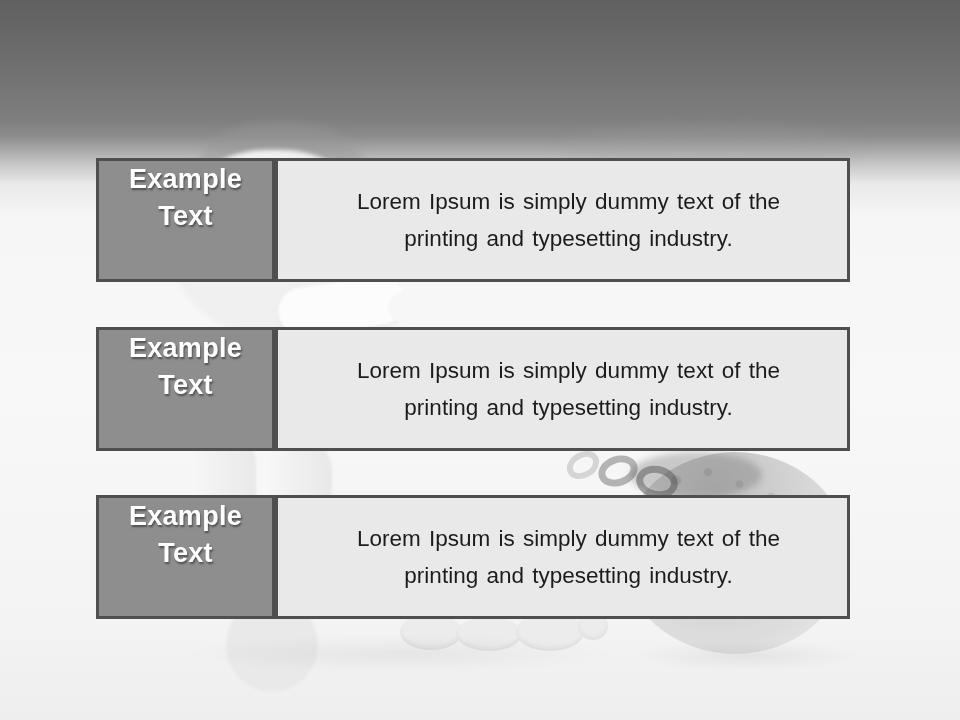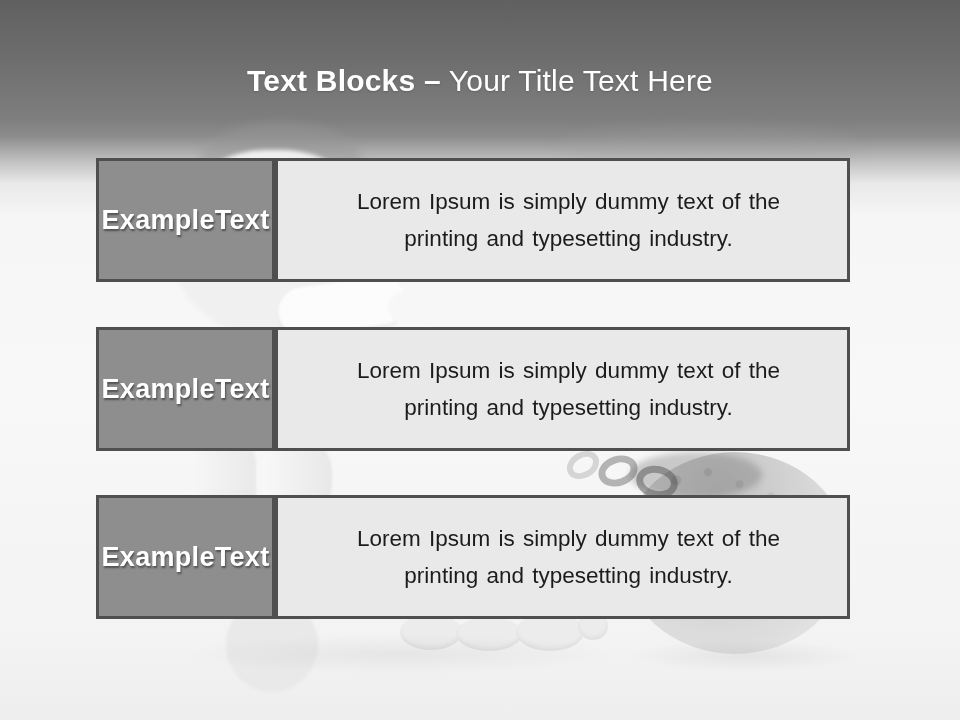--- a/index.html
+++ b/index.html
@@ -115,21 +115,21 @@
     display:flex; z-index:2;
   }
   .block-1 { top:158px; }
   .block-2 { top:327px; }
   .block-3 { top:495px; }
 
   .block-label {
     box-sizing:border-box; flex:0 0 179px;
     background:var(--label-fill,#8e8e8e);
     border:3px solid var(--box-border,#4f4f4f);
-    display:flex; flex-direction:row; align-items:center; justify-content:center;
+    display:flex; flex-direction:column; align-items:center; 
   }
   .label-line {
     color:var(--label-text,#ffffff); font-weight:700; font-size:27px;
     line-height:37px; letter-spacing:0.3px; white-space:nowrap;
     text-shadow:1px 2px 2px rgba(30,30,30,0.55);
   }
   .block-body {
     box-sizing:border-box; flex:1;
     background:var(--body-fill,#e9e9e9);
     border:3px solid var(--box-border,#4f4f4f);
@@ -163,23 +163,20 @@
     <div class="art-toe art-toe-4"></div>
     <div class="art-figure-shadow"></div>
     <div class="art-ball"></div>
     <div class="art-ball-top"></div>
     <div class="art-chain-ring art-ring-3"></div>
     <div class="art-chain-ring art-ring-1"></div>
     <div class="art-chain-ring art-ring-2"></div>
     <div class="art-ball-shadow"></div>
   </div>
 
-  <header class="slide-header">
-    <h1 class="slide-title"><span class="title-bold">Text Blocks –</span> <span class="title-rest">Your Title Text Here</span></h1>
-  </header>
 
   <div class="text-block block-1">
     <div class="block-label">
       <span class="label-line">Example</span>
       <span class="label-line">Text</span>
     </div>
     <div class="block-body">
       <span class="body-line">Lorem Ipsum is simply dummy text of the</span>
       <span class="body-line">printing and typesetting industry.</span>
     </div>

